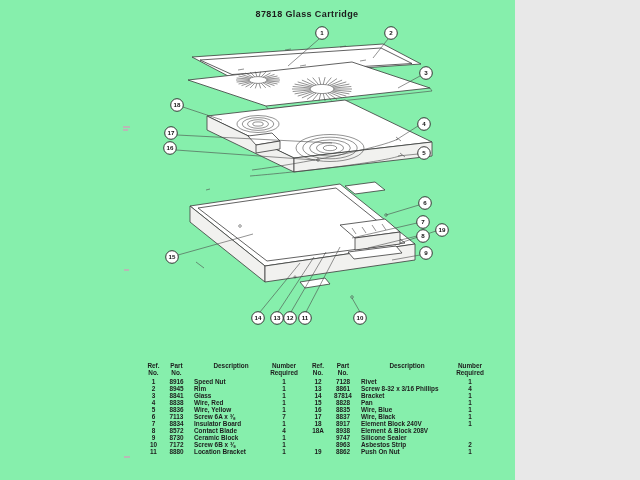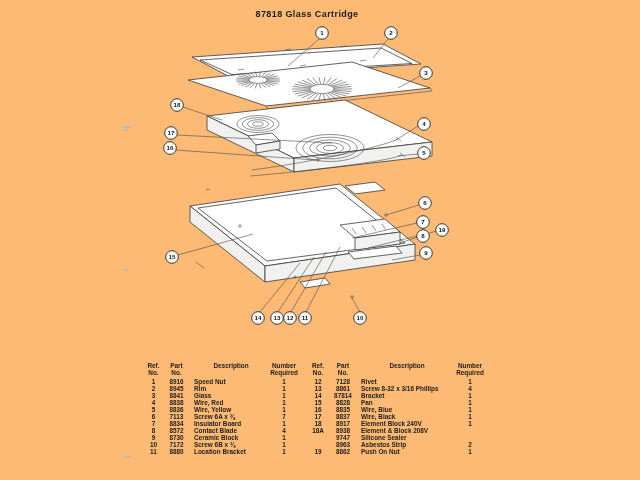--- a/index.html
+++ b/index.html
@@ -1,16 +1,16 @@
 <!DOCTYPE html>
 <html><head>
 <meta charset="utf-8">
 <style>
   html,body{margin:0;padding:0;background:#e8e8e8;}
-  #page{position:relative;width:640px;height:480px;background:#fdba74;overflow:hidden;
+  #page{position:relative;width:515px;height:480px;background:#86efac;overflow:hidden;
         font-family:"Liberation Sans",sans-serif;color:#1c1c1c;}
   #page-title{position:absolute;top:9px;left:307px;transform:translateX(-50%);
         font-size:9px;font-weight:bold;letter-spacing:.4px;white-space:nowrap;}
   svg{position:absolute;left:0;top:0;}
   .ln{stroke:#3a3a3a;stroke-width:.8;fill:none;}
   .lnthin{stroke:#4a4a4a;stroke-width:.6;fill:none;}
   .face{stroke:#3a3a3a;stroke-width:.8;fill:#ffffff;}
   .shade{stroke:#3a3a3a;stroke-width:.8;fill:#f1f1ef;}
   .callout circle{fill:#fff;stroke:#222;stroke-width:.9;}
   .callout text{font-family:"Liberation Sans",sans-serif;font-size:6.2px;font-weight:bold;

